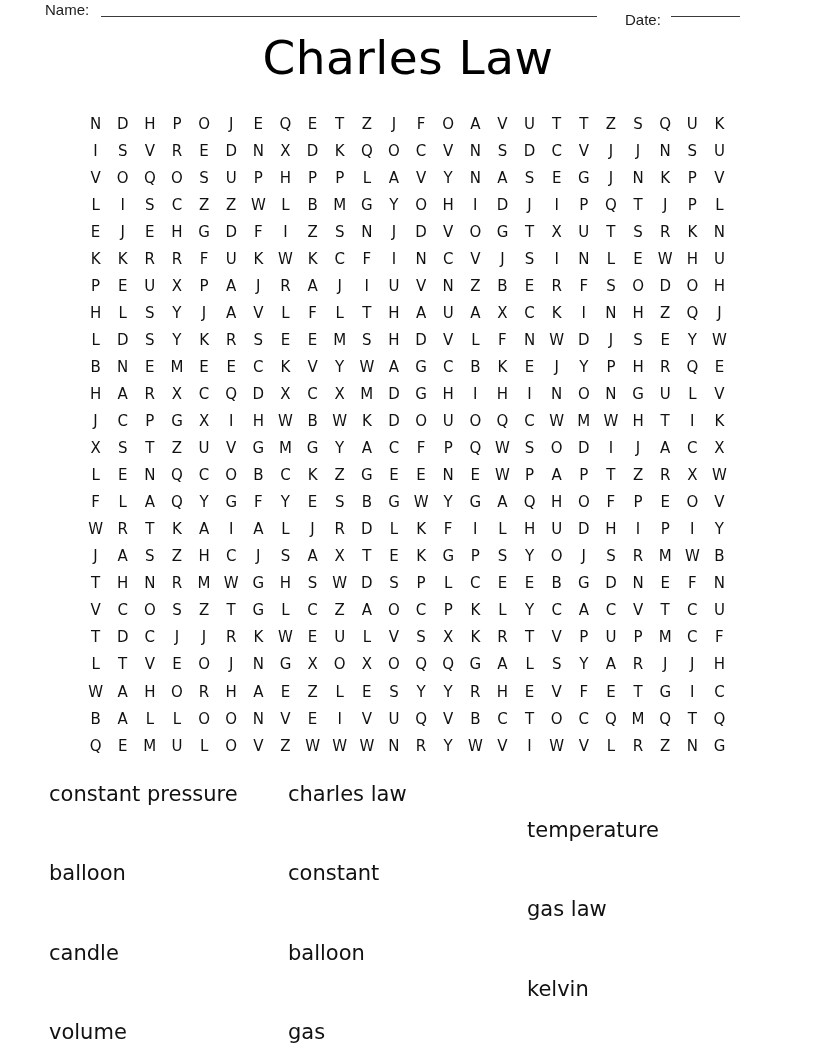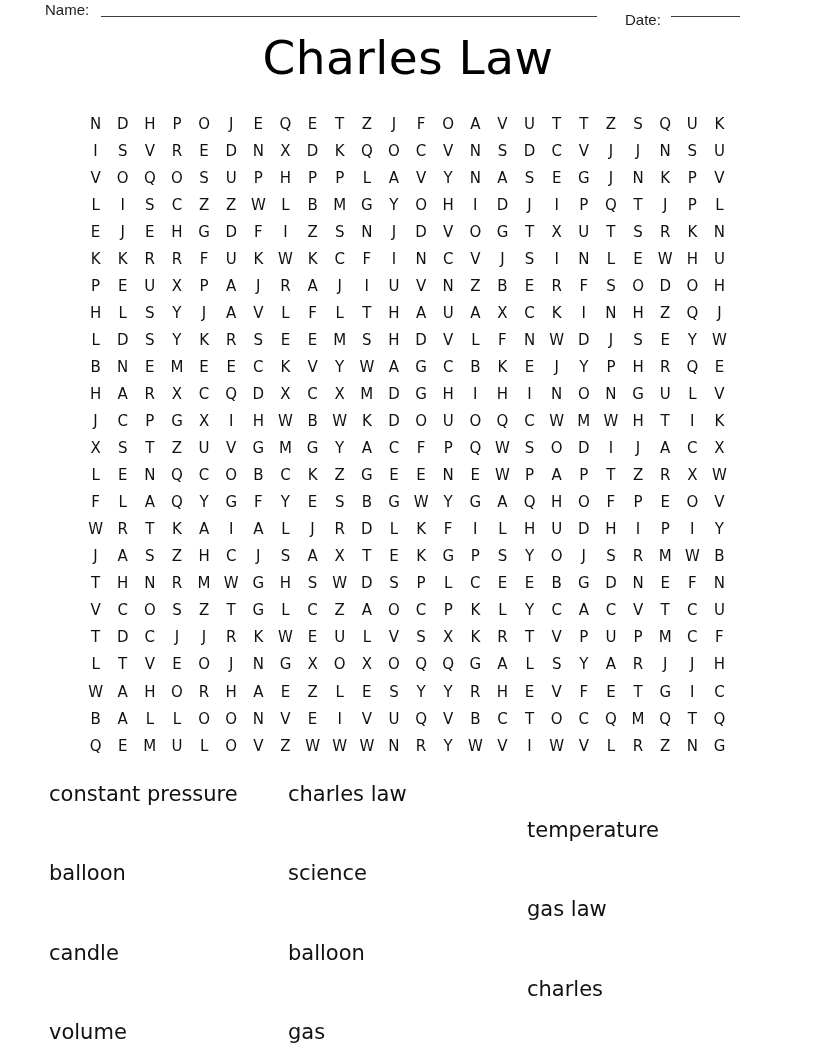--- a/index.html
+++ b/index.html
@@ -674,24 +674,24 @@
 
   <div class="words">
     <div class="word-col">
         <div class="word">constant pressure</div>
         <div class="word">balloon</div>
         <div class="word">candle</div>
         <div class="word">volume</div>
       </div>
     <div class="word-col">
         <div class="word">charles law</div>
-        <div class="word">science</div>
+        <div class="word">constant</div>
         <div class="word">balloon</div>
         <div class="word">gas</div>
       </div>
     <div class="word-col">
         <div class="word">temperature</div>
         <div class="word">gas law</div>
-        <div class="word">charles</div>
+        <div class="word">kelvin</div>
       </div>
   </div>
 
 </div>
 
 </body></html>

